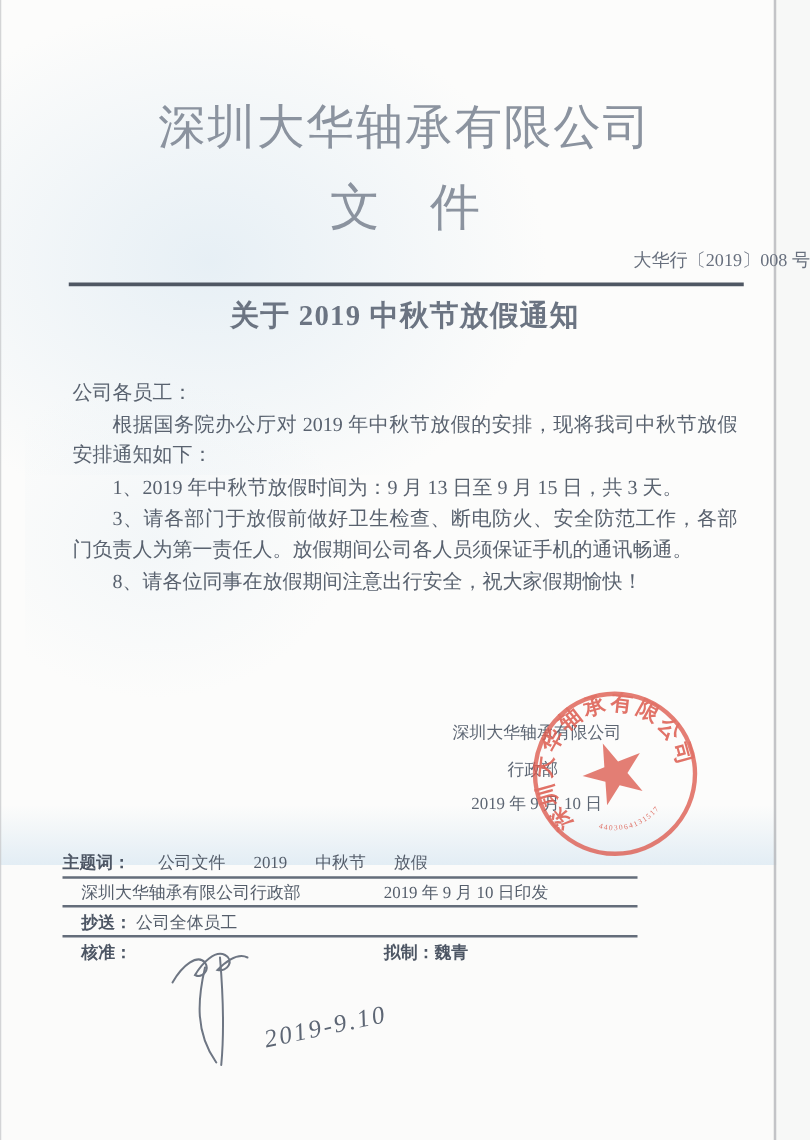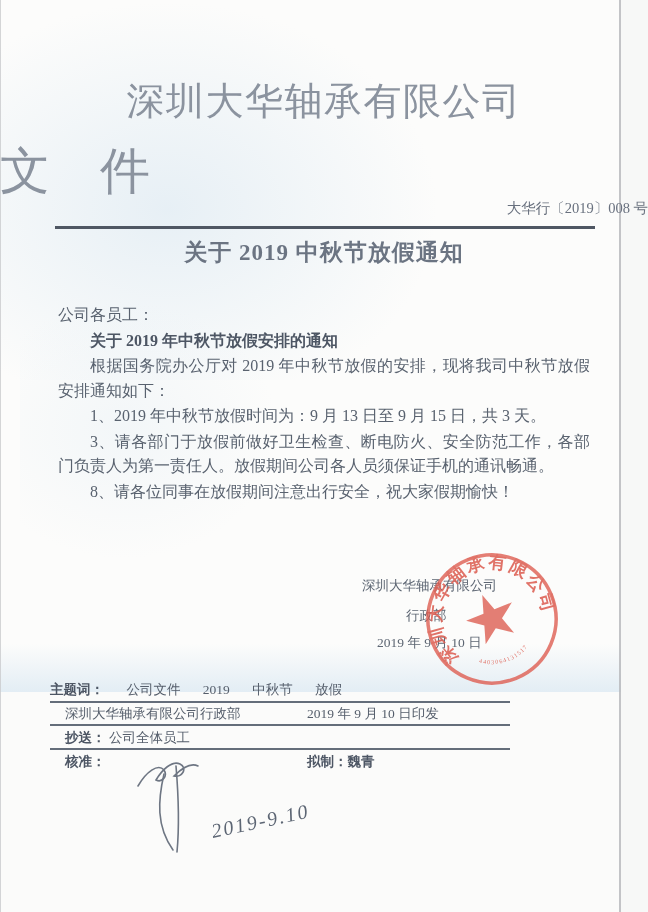--- a/index.html
+++ b/index.html
@@ -18,22 +18,22 @@
     background:linear-gradient(rgba(206,225,239,0), rgba(206,225,239,0.55)); }
   .tint-c { position:absolute; left:20px; top:300px; width:260px; height:260px; pointer-events:none;
     background:radial-gradient(ellipse at 40% 50%, rgba(214,229,240,0.25), rgba(214,229,240,0) 70%); }
   .edge-right { position:absolute; left:619px; top:0; width:2px; height:912px; background:#b8babd; opacity:0.85; }
   .edge-right-bg { position:absolute; left:621px; top:0; width:27px; height:912px; background:#f7f8f7; }
   .edge-left { position:absolute; left:0; top:0; width:1px; height:912px; background:#c9cbcd; opacity:0.8; }
 
   
   .company-title { position:absolute; left:0; top:76px; width:648px; text-align:center;
     font-size:38px; letter-spacing:1.5px; color:#8b939f; white-space:nowrap; }
-  .doc-type { position:absolute; left:0; top:138px; width:648px; text-align:left;
-    font-size:50px; color:#8b939f; }
+  .doc-type { position:absolute; left:0; top:138px; width:648px; text-align:center;
+    font-size:40px; color:#8b939f; }
   .doc-number { position:absolute; left:0; top:199px; width:648px; text-align:right;
     font-size:14.5px; color:#68707e; }
   .red-rule { position:absolute; left:55px; top:226px; width:540px; height:2.5px; background:#4f5763; }
   .notice-title { position:absolute; left:0; top:237px; width:648px; text-align:center;
     font-size:23px; font-weight:bold; letter-spacing:1px; color:#6b7482; }
 
   
   .body-text { position:absolute; left:58px; top:303px; width:532px;
     font-size:16px; line-height:24.5px; color:#59626f; text-align:justify; }
   .body-text p { margin:0 0 1px 0; }
@@ -75,21 +75,20 @@
   <div class="edge-left"></div>
 
   <div class="company-title">深圳大华轴承有限公司</div>
   <div class="doc-type">文　件</div>
   <div class="doc-number">大华行〔2019〕008 号</div>
   <div class="red-rule"></div>
   <div class="notice-title">关于 2019 中秋节放假通知</div>
 
   <div class="body-text">
     <p>公司各员工：</p>
-    <p class="indent subject">关于 2019 年中秋节放假安排的通知</p>
     <p class="indent">根据国务院办公厅对 2019 年中秋节放假的安排，现将我司中秋节放假安排通知如下：</p>
     <p class="indent">1、2019 年中秋节放假时间为：9 月 13 日至 9 月 15 日，共 3 天。</p>
     <p class="indent">3、请各部门于放假前做好卫生检查、断电防火、安全防范工作，各部门负责人为第一责任人。放假期间公司各人员须保证手机的通讯畅通。</p>
     <p class="indent">8、请各位同事在放假期间注意出行安全，祝大家假期愉快！</p>
   </div>
 
   <div class="sig-company">深圳大华轴承有限公司</div>
   <div class="sig-dept">行政部</div>
   <div class="sig-date">2019 年 9 月 10 日</div>
 

